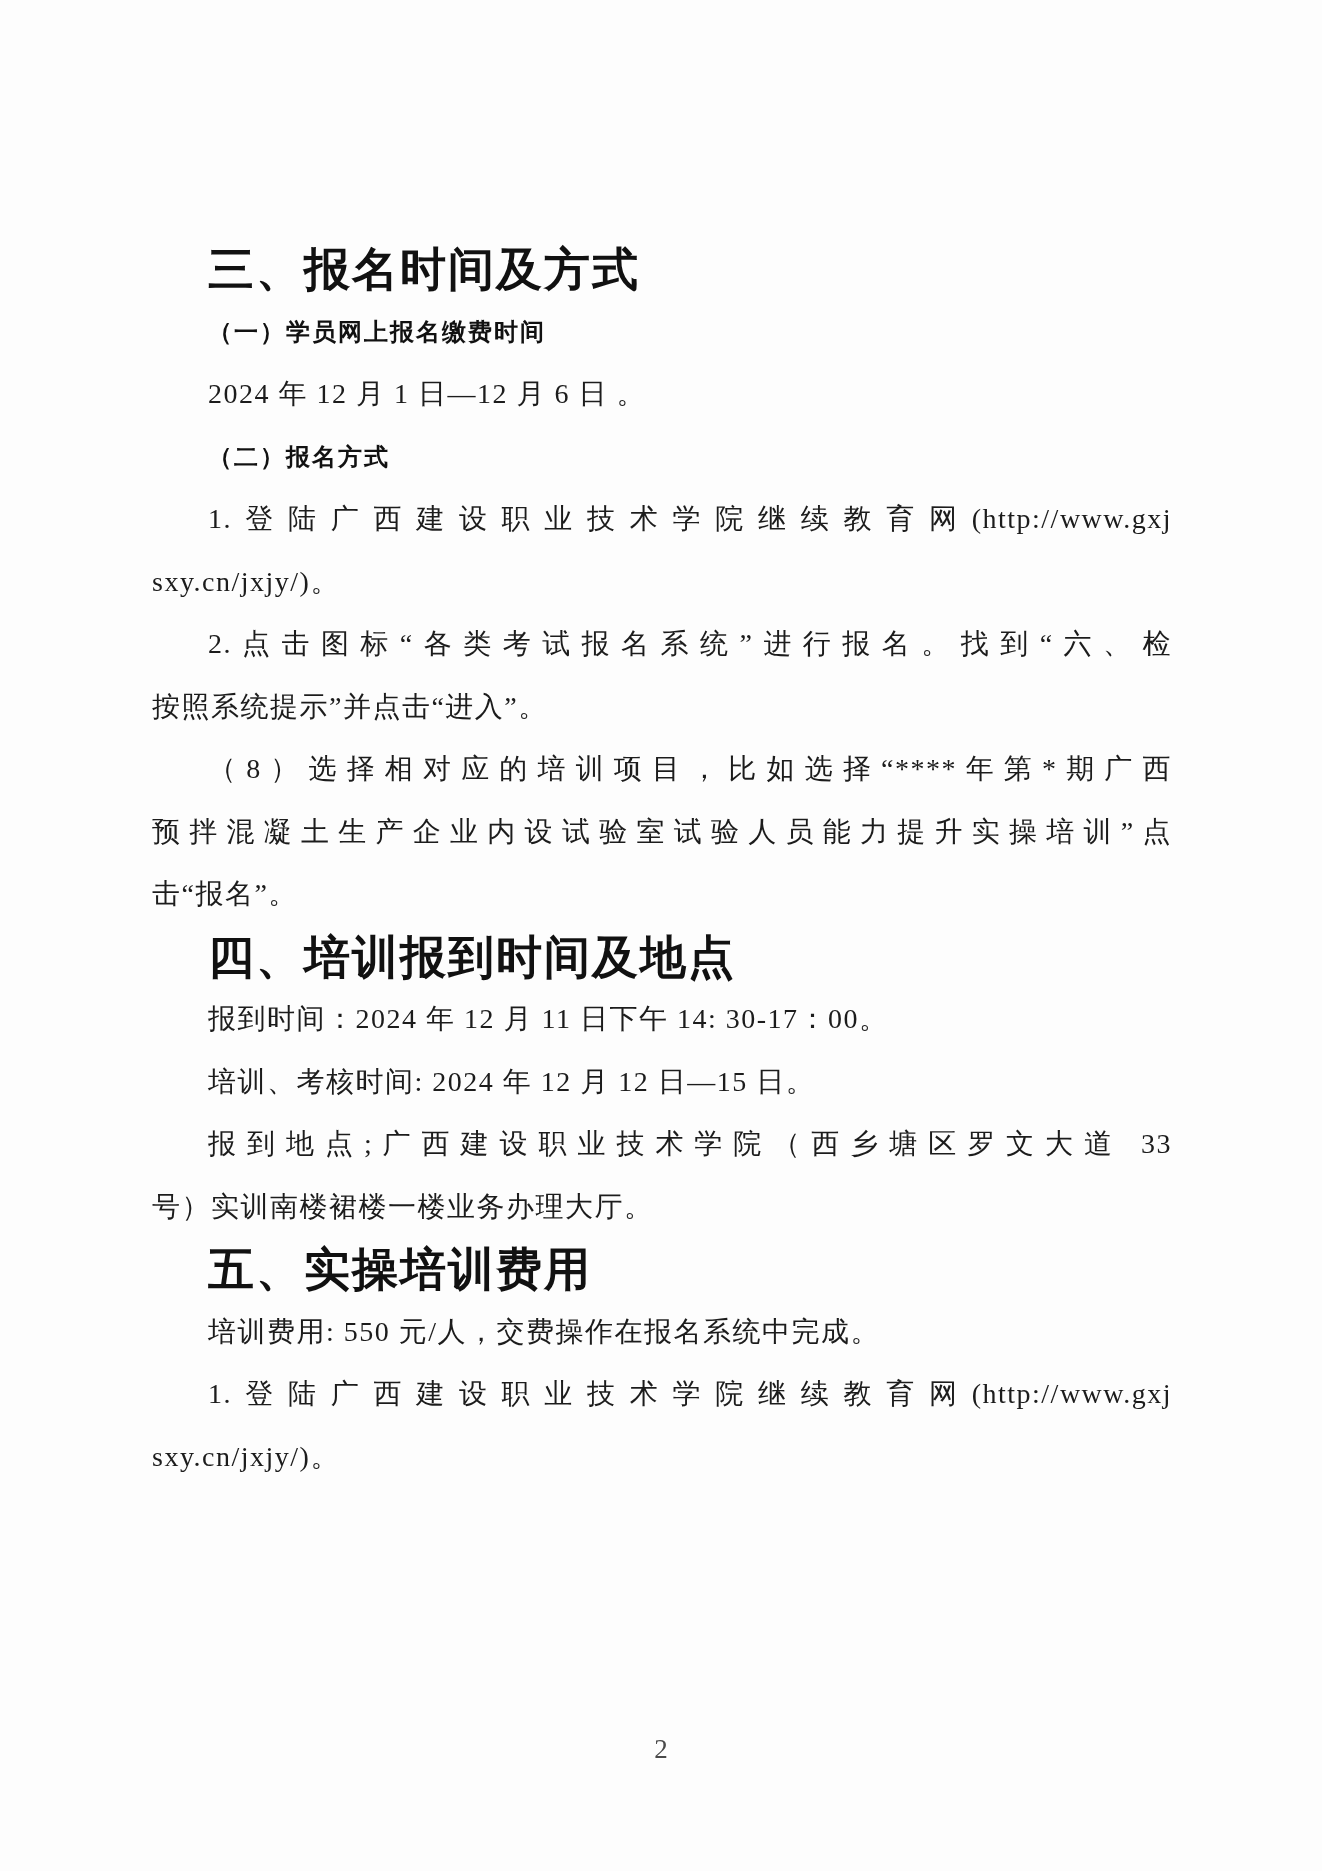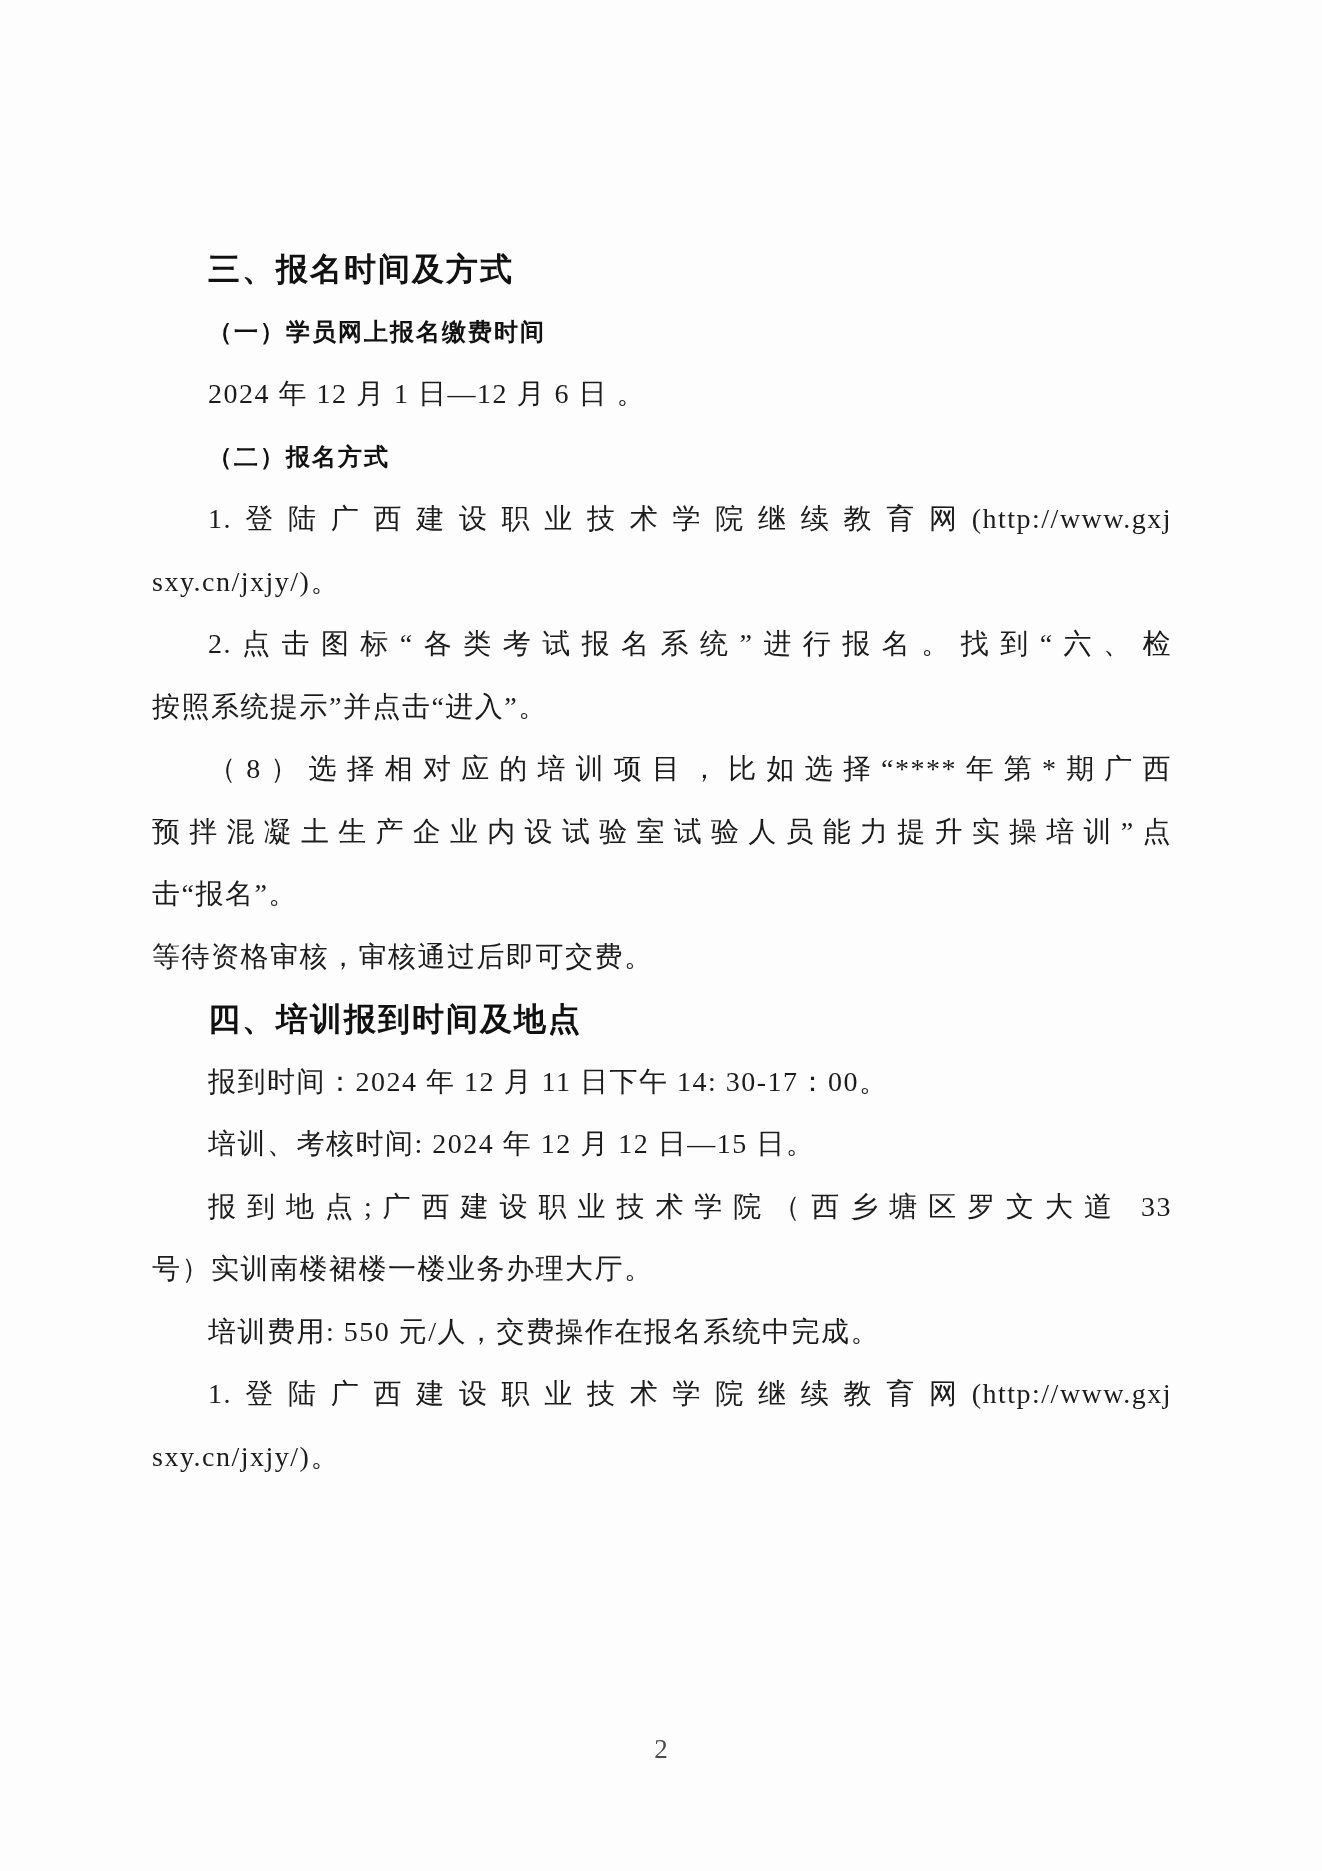--- a/index.html
+++ b/index.html
@@ -34,21 +34,21 @@
     white-space: normal;
     text-align: justify;
     text-align-last: justify;
   }
   .ind {
     text-indent: 56px;
   }
   .h-hei {
     font-family: "Liberation Sans", "DejaVu Sans", sans-serif;
     font-weight: bold;
-    font-size: 32px;
+    font-size: 46px;
     letter-spacing: 2px;
     color: #111111;
   }
   .h-kai {
     font-family: "Liberation Serif", "DejaVu Serif", serif;
     font-weight: bold;
     font-size: 24px;
     letter-spacing: 2px;
     color: #111111;
   }
@@ -72,24 +72,24 @@
     <div class="ln h-kai ind">（一）学员网上报名缴费时间</div>
     <div class="ln ind">2024 年 12 月 1 日—12 月 6 日 。</div>
     <div class="ln h-kai ind">（二）报名方式</div>
     <div class="ln ind just">1.登陆广西建设职业技术学院继续教育网(http://www.gxj</div>
     <div class="ln">sxy.cn/jxjy/)。</div>
     <div class="ln ind just">2.点击图标“各类考试报名系统”进行报名。找到“六、检</div>
     <div class="ln">按照系统提示”并点击“进入”。</div>
     <div class="ln ind just">（8）选择相对应的培训项目，比如选择“****年第*期广西</div>
     <div class="ln just">预拌混凝土生产企业内设试验室试验人员能力提升实操培训”点</div>
     <div class="ln">击“报名”。</div>
-    <div class="ln">等待资格审核，审核通过后即可交费。</div>
     <div class="ln h-hei ind">四、培训报到时间及地点</div>
     <div class="ln ind">报到时间：2024 年 12 月 11 日下午 14: 30-17：00。</div>
     <div class="ln ind">培训、考核时间: 2024 年 12 月 12 日—15 日。</div>
     <div class="ln ind just">报到地点;广西建设职业技术学院（西乡塘区罗文大道 33</div>
     <div class="ln">号）实训南楼裙楼一楼业务办理大厅。</div>
+    <div class="ln h-hei ind">五、实操培训费用</div>
     <div class="ln ind">培训费用: 550 元/人，交费操作在报名系统中完成。</div>
     <div class="ln ind just">1.登陆广西建设职业技术学院继续教育网(http://www.gxj</div>
     <div class="ln">sxy.cn/jxjy/)。</div>
   </div>
   <div class="page-number">2</div>
 </div>
 
 </body></html>

